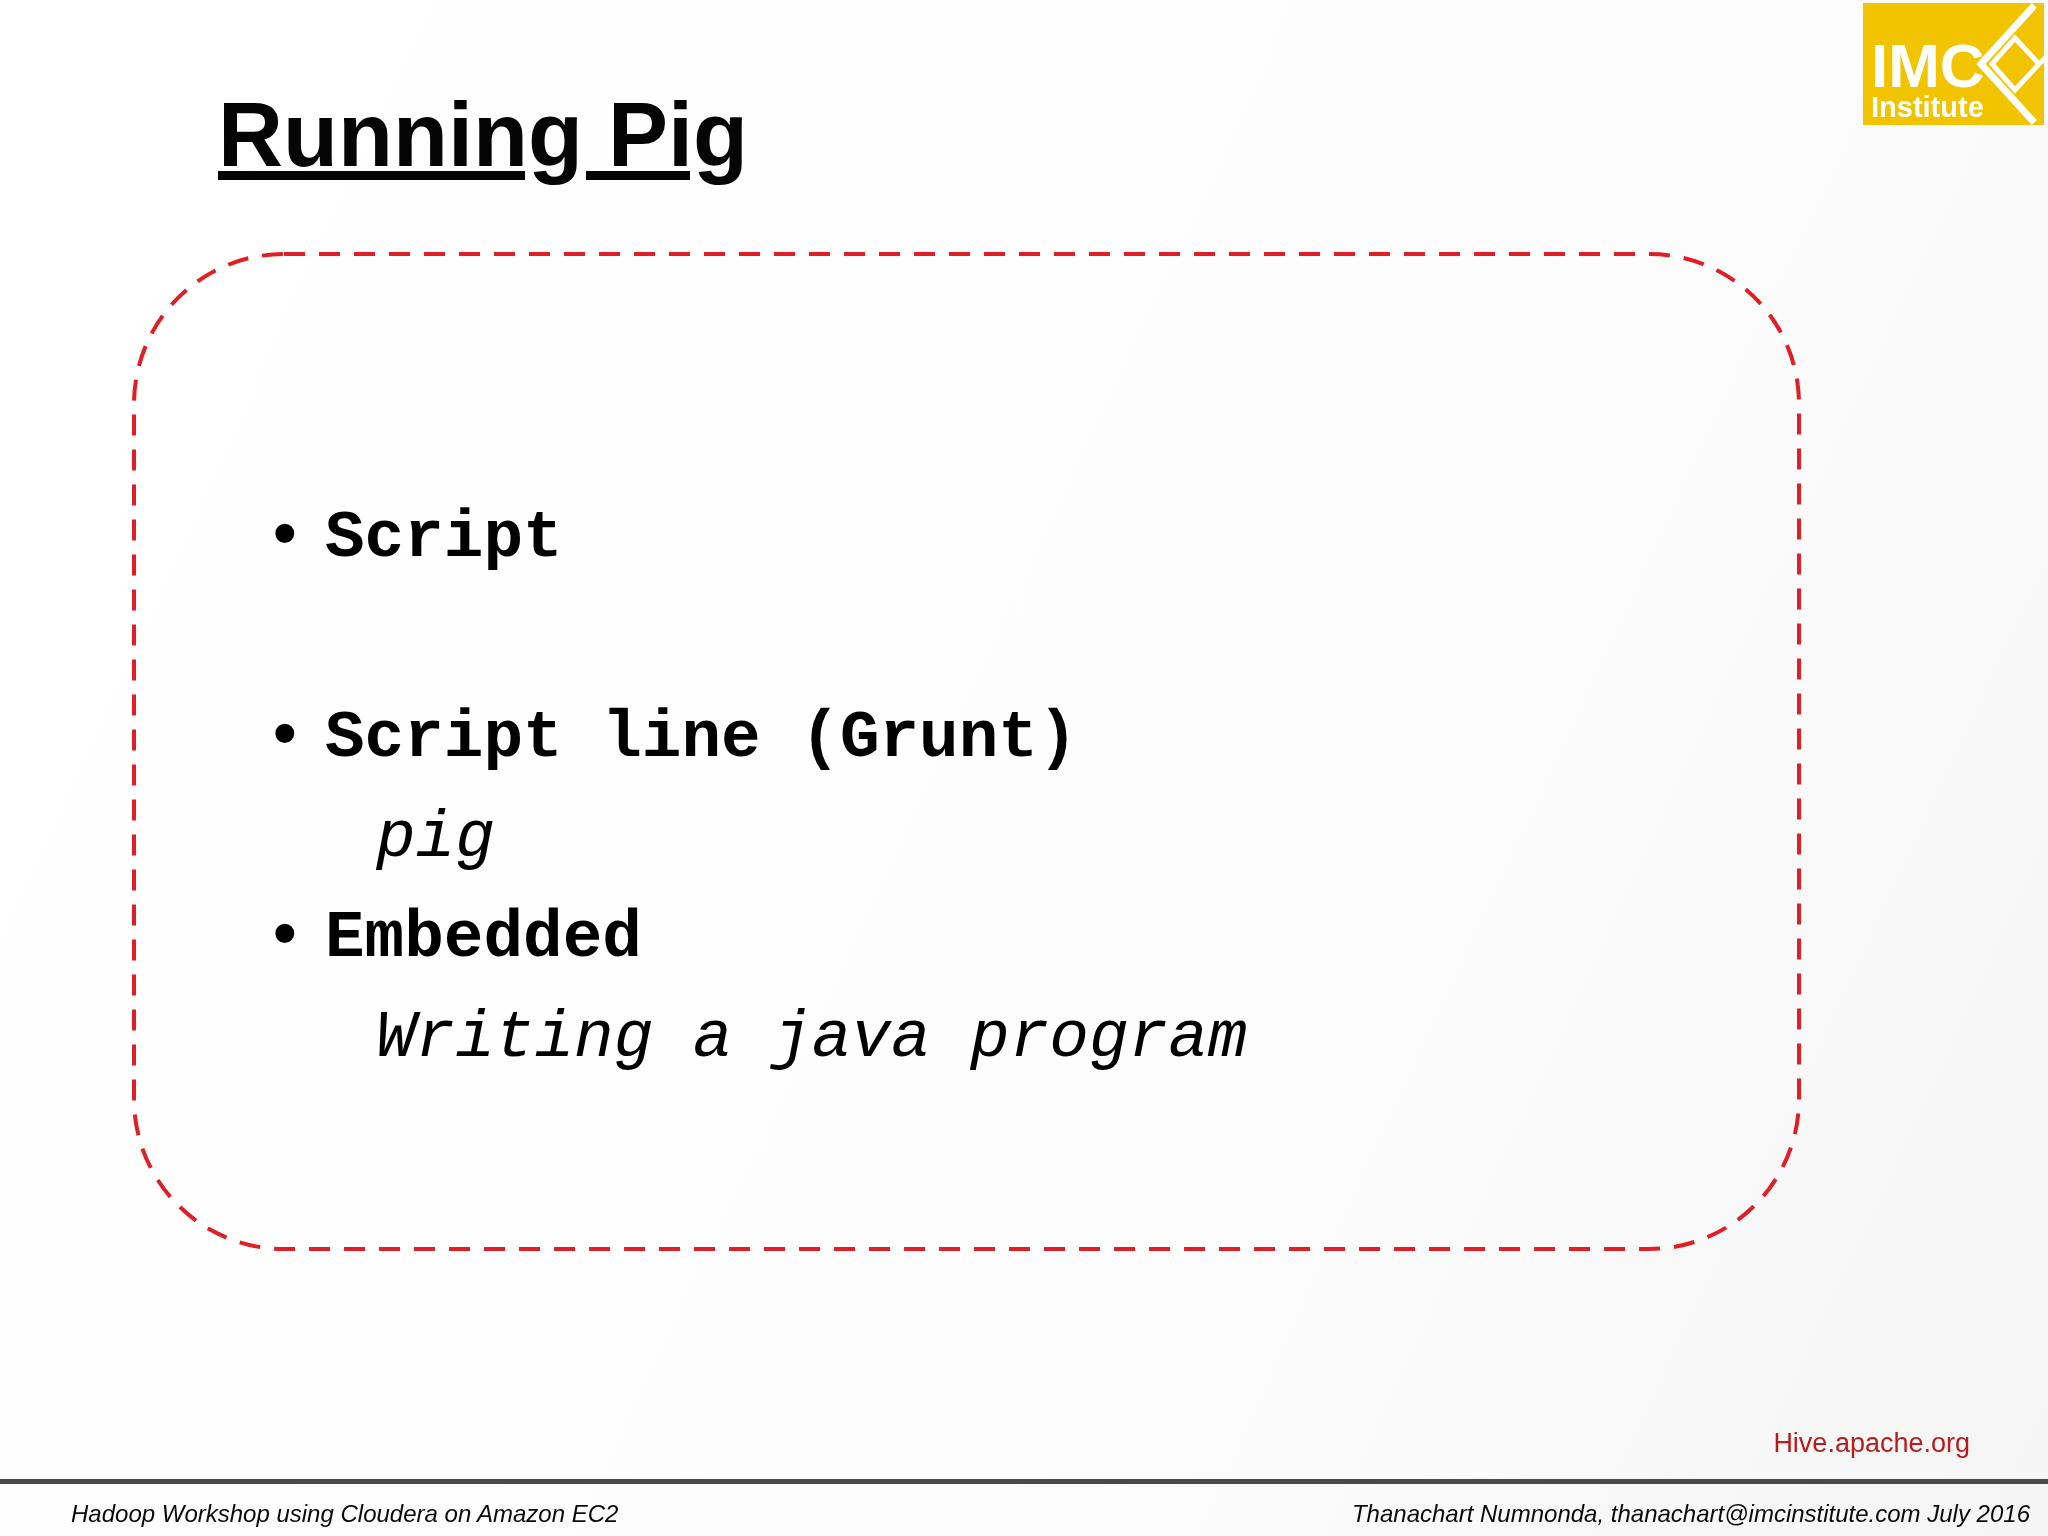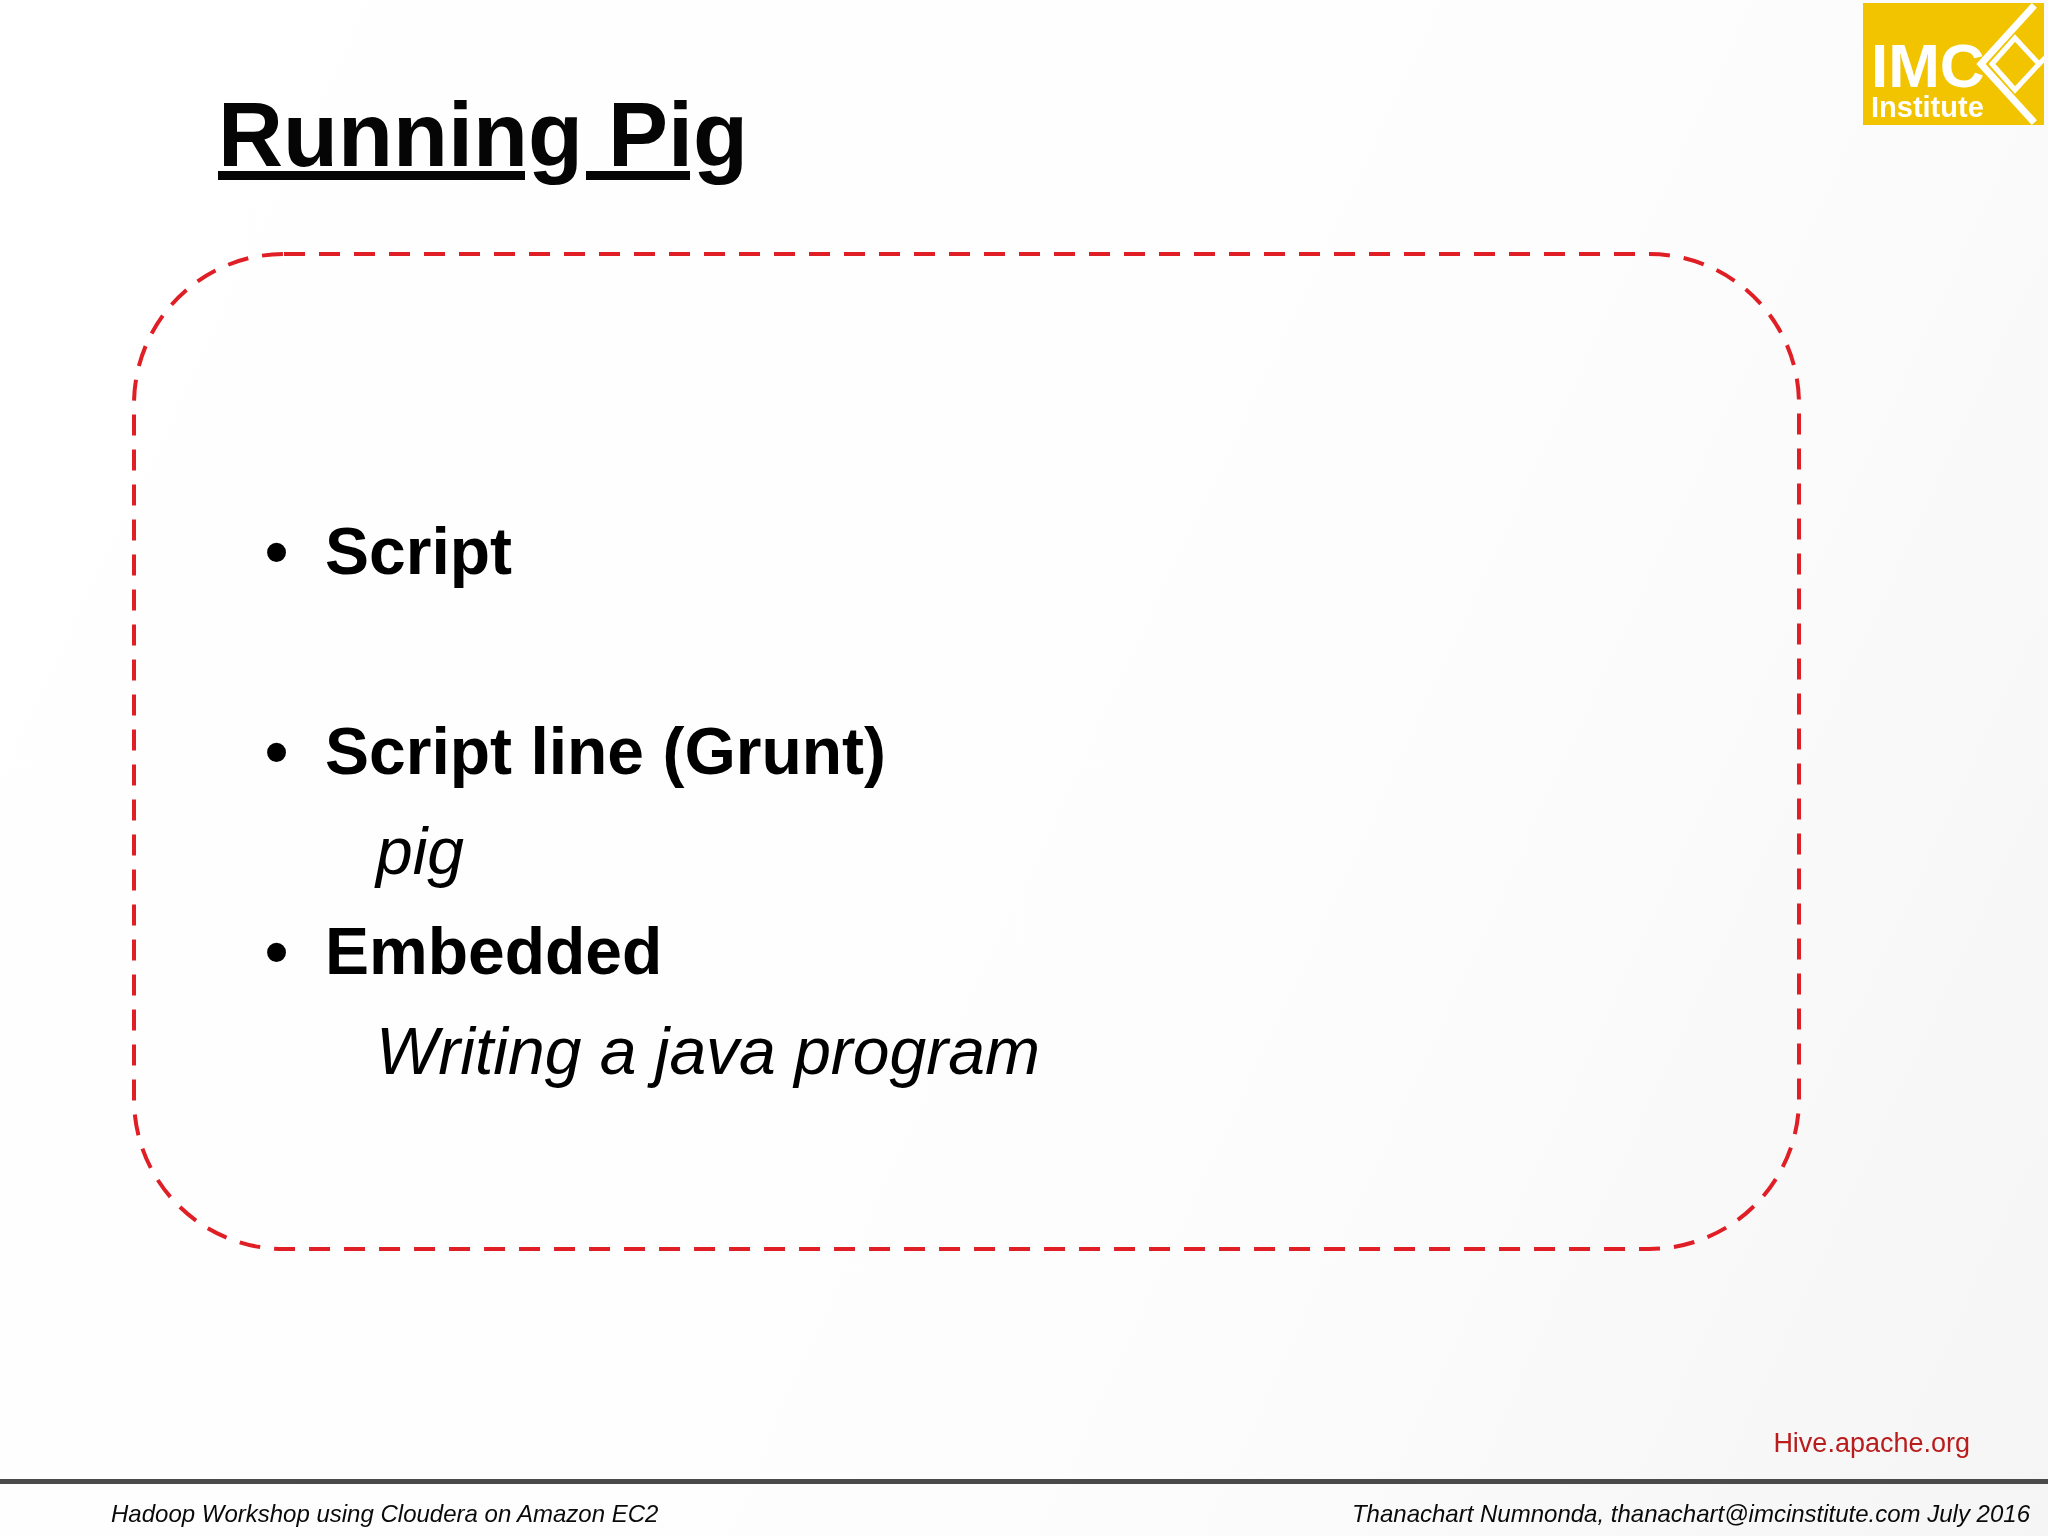--- a/index.html
+++ b/index.html
@@ -36,24 +36,25 @@
   .dashed-box {
     position: absolute;
     left: 131px;
     top: 251px;
     width: 1671px;
     height: 1001px;
   }
   .bullet-area {
     position: absolute;
     left: 0;
-    top: 12px;
+    top: 0;
     width: 2048px;
     height: 1334px;
     pointer-events: none;
+    font-family: Liberation Mono, monospace;
   }
   .row {
     position: absolute;
     height: 100px;
     line-height: 100px;
     white-space: nowrap;
     font-size: 66px;
   }
   .row.bullet { left: 265px; font-weight: bold; }
   .row.sub    { left: 376px; font-style: italic; font-weight: normal; }
@@ -85,21 +86,21 @@
     background: #4a4a4a;
   }
   .footer-left, .footer-right {
     position: absolute;
     top: 1500px;
     font-size: 24px;
     font-style: italic;
     color: #0a0a0a;
     white-space: nowrap;
   }
-  .footer-left  { left: 71px; margin-left: 40px; }
+  .footer-left  { left: 71px; }
   .footer-right { right: 18px; }
 </style>
 </head>
 <body>
 
 <div class="slide-title">Running Pig</div>
 
 <svg class="logo" viewBox="0 0 181 122" aria-hidden="true">
   <rect x="0" y="0" width="181" height="122" fill="#F2C400"></rect>
   <text x="8" y="84" font-family="Liberation Sans, sans-serif" font-size="62" font-weight="bold" fill="#FFFFFF">IMC</text>

